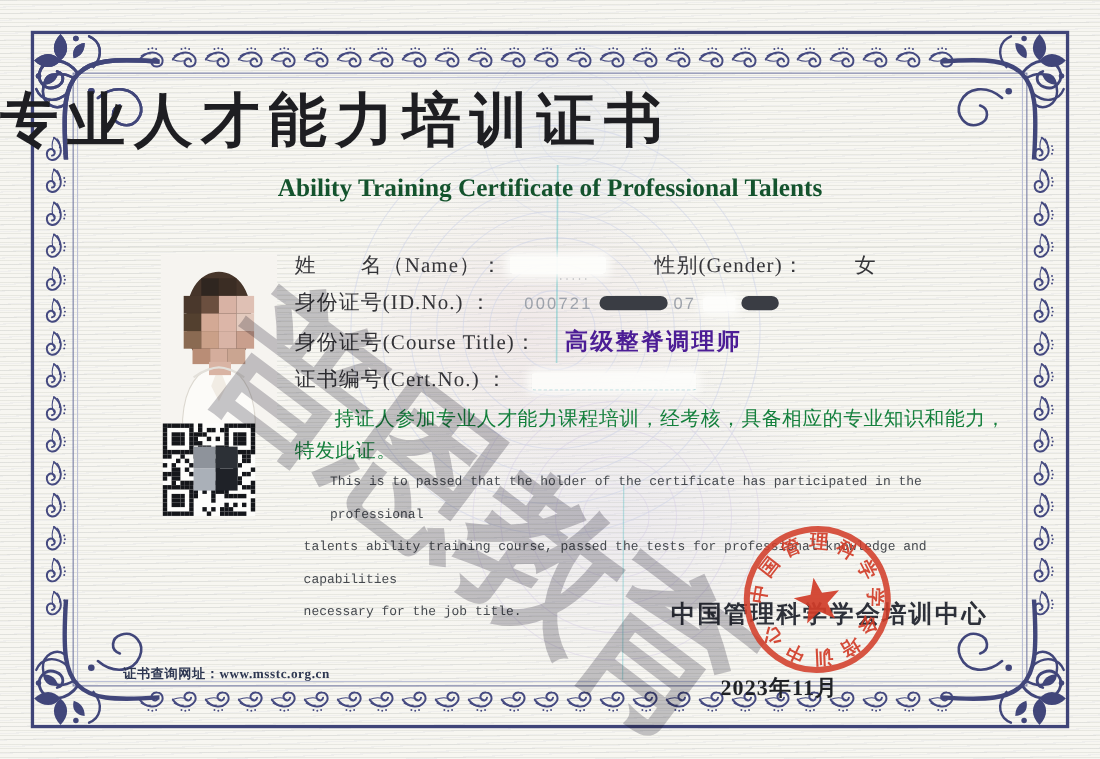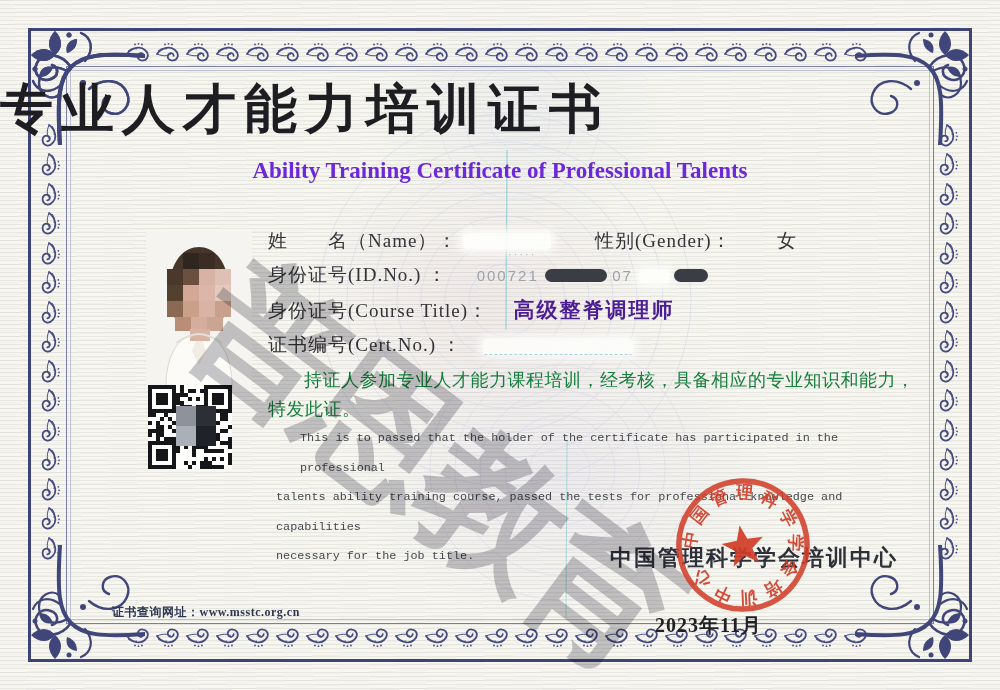--- a/index.html
+++ b/index.html
@@ -33,21 +33,21 @@
   .corner.tl{left:25px;top:25px}
   .corner.tr{right:25px;top:25px;transform:scaleX(-1)}
   .corner.bl{left:25px;bottom:25px;transform:scaleY(-1)}
   .corner.br{right:25px;bottom:25px;transform:scale(-1,-1)}
   .guilloche{position:absolute;left:0;top:0;z-index:1;pointer-events:none}
 
   
   .title-cn{position:absolute;left:0;top:74px;width:100%;text-align:left;
     font-size:53px;font-weight:800;letter-spacing:8px;color:#1e1e22;z-index:5}
   .title-en{position:absolute;left:0;top:158px;width:100%;text-align:center;
-    font-size:23px;font-weight:700;color:#6d28d9;z-index:5}
+    font-size:23px;font-weight:700;color:#14532d;z-index:5}
 
   
   .photo{position:absolute;left:146px;top:231px;z-index:5}
   .qr{position:absolute;left:148px;top:385px;width:84px;height:84px;background:#fdfdfb;
       display:grid;grid-template-columns:repeat(21,4px);grid-template-rows:repeat(21,4px);z-index:5}
   .qr .m{background:#14161a}
   .qr-blur{position:absolute;left:176px;top:406px;z-index:6;display:grid;
       grid-template-columns:20px 20px;grid-template-rows:20px 20px}
   .qr-blur div:nth-child(1){background:#8e939b}
   .qr-blur div:nth-child(2){background:#2c3036}

